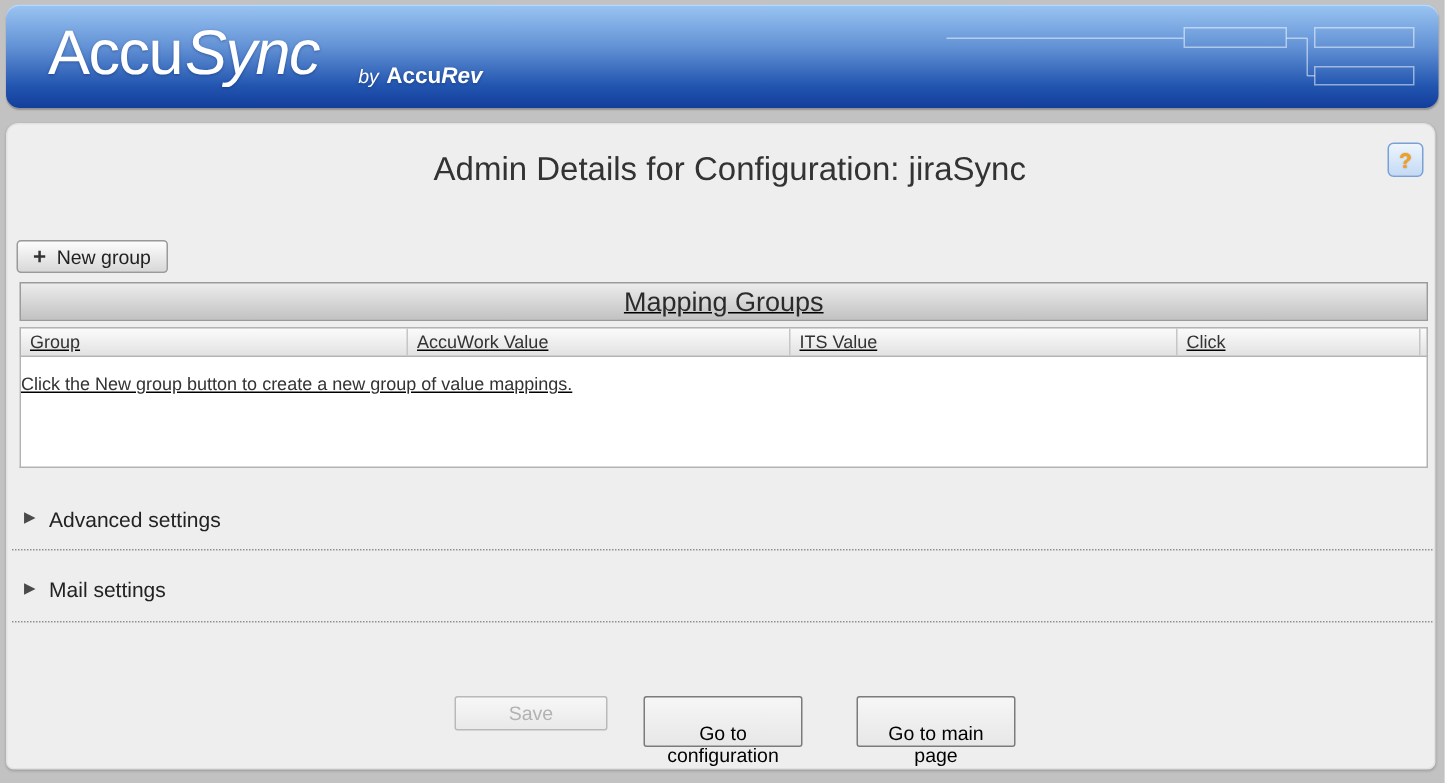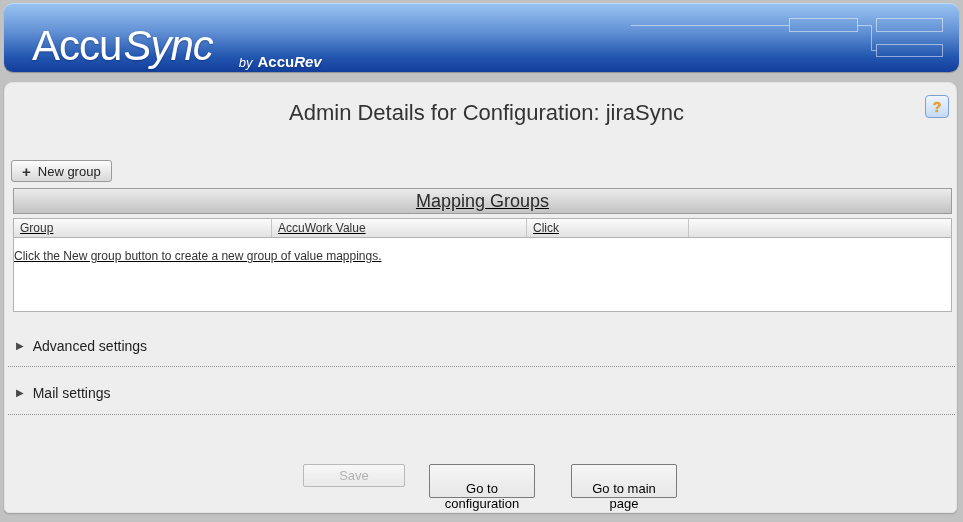--- a/index.html
+++ b/index.html
@@ -18,21 +18,21 @@
     border-radius:9px;
     background:linear-gradient(to bottom,#9ac5f2 0%,#6493d6 40%,#2356b0 78%,#123e9b 100%);
     box-shadow: inset 0 1px 0 rgba(255,255,255,0.35), 0 1px 1px rgba(0,0,0,0.25);
   }
   .logo-row {
     position:absolute; left:28px; top:8px;
     display:flex; align-items:flex-end; color:#fff;
     text-shadow:0 1px 2px rgba(0,30,90,0.4);
   }
   .logo-accu { font-size:42px; letter-spacing:-1px; }
-  .logo-sync { font-size:42px; font-style:italic; letter-spacing:-1px; margin-left:2px;margin-top:11px; }
+  .logo-sync { font-size:42px; font-style:italic; letter-spacing:-1px; margin-left:2px; }
   .byline { margin-left:26px; font-size:14px; white-space:nowrap; }
   .byline .by { font-style:italic; margin-right:5px; font-size:13px; }
   .byline .brand { font-weight:bold; font-size:15px; }
   .byline .brand-rev { font-style:italic; }
   .header-deco { position:absolute; left:620px; top:10px; }
 
   
   .panel {
     position:absolute; left:4px; top:82px; width:953px; height:431px;
     background:#eeeeee;
@@ -152,20 +152,21 @@
   <button class="new-group-btn">
     <span class="plus-icon">+</span>
     <span>New group</span>
   </button>
 
   <div class="table">
     <div class="table-title">Mapping Groups</div>
     <div class="table-head">
       <div class="col col-group">Group</div>
       <div class="col col-accuwork">AccuWork Value</div>
+      <div class="col col-its">ITS Value</div>
       <div class="col col-action">Click</div>
       <div class="col col-spacer"></div>
     </div>
     <div class="table-body">
       <div class="empty-msg">Click the New group button to create a new group of value mappings.</div>
     </div>
   </div>
 
   <div class="section section-advanced">
     <span class="tri">▶</span>

